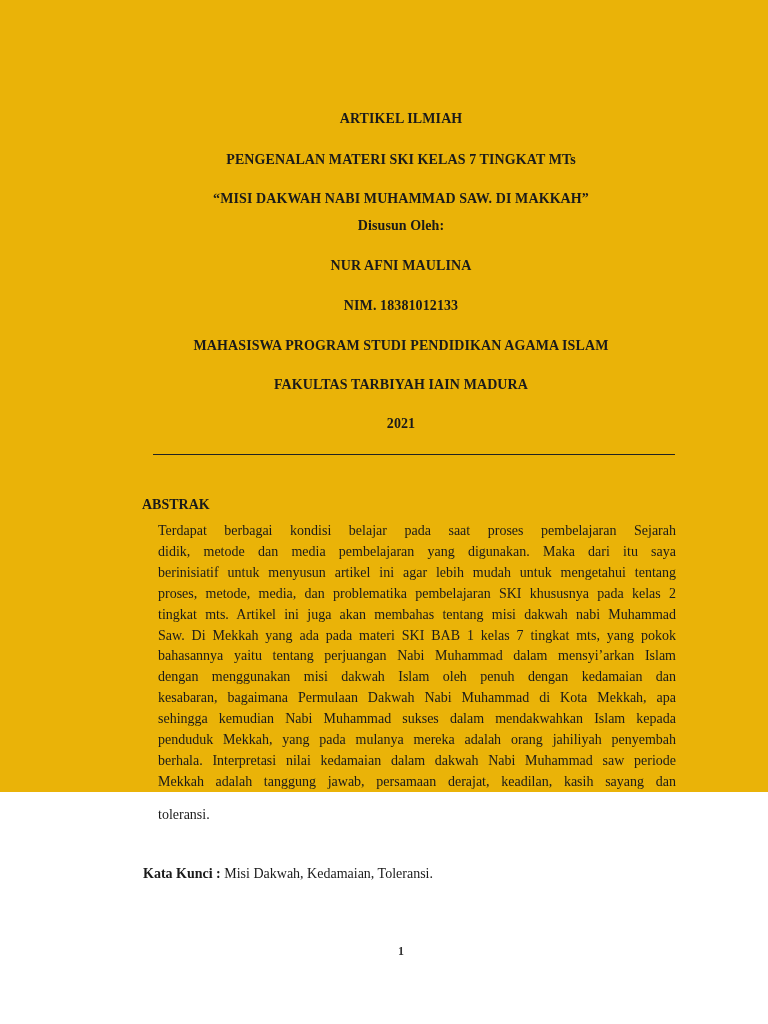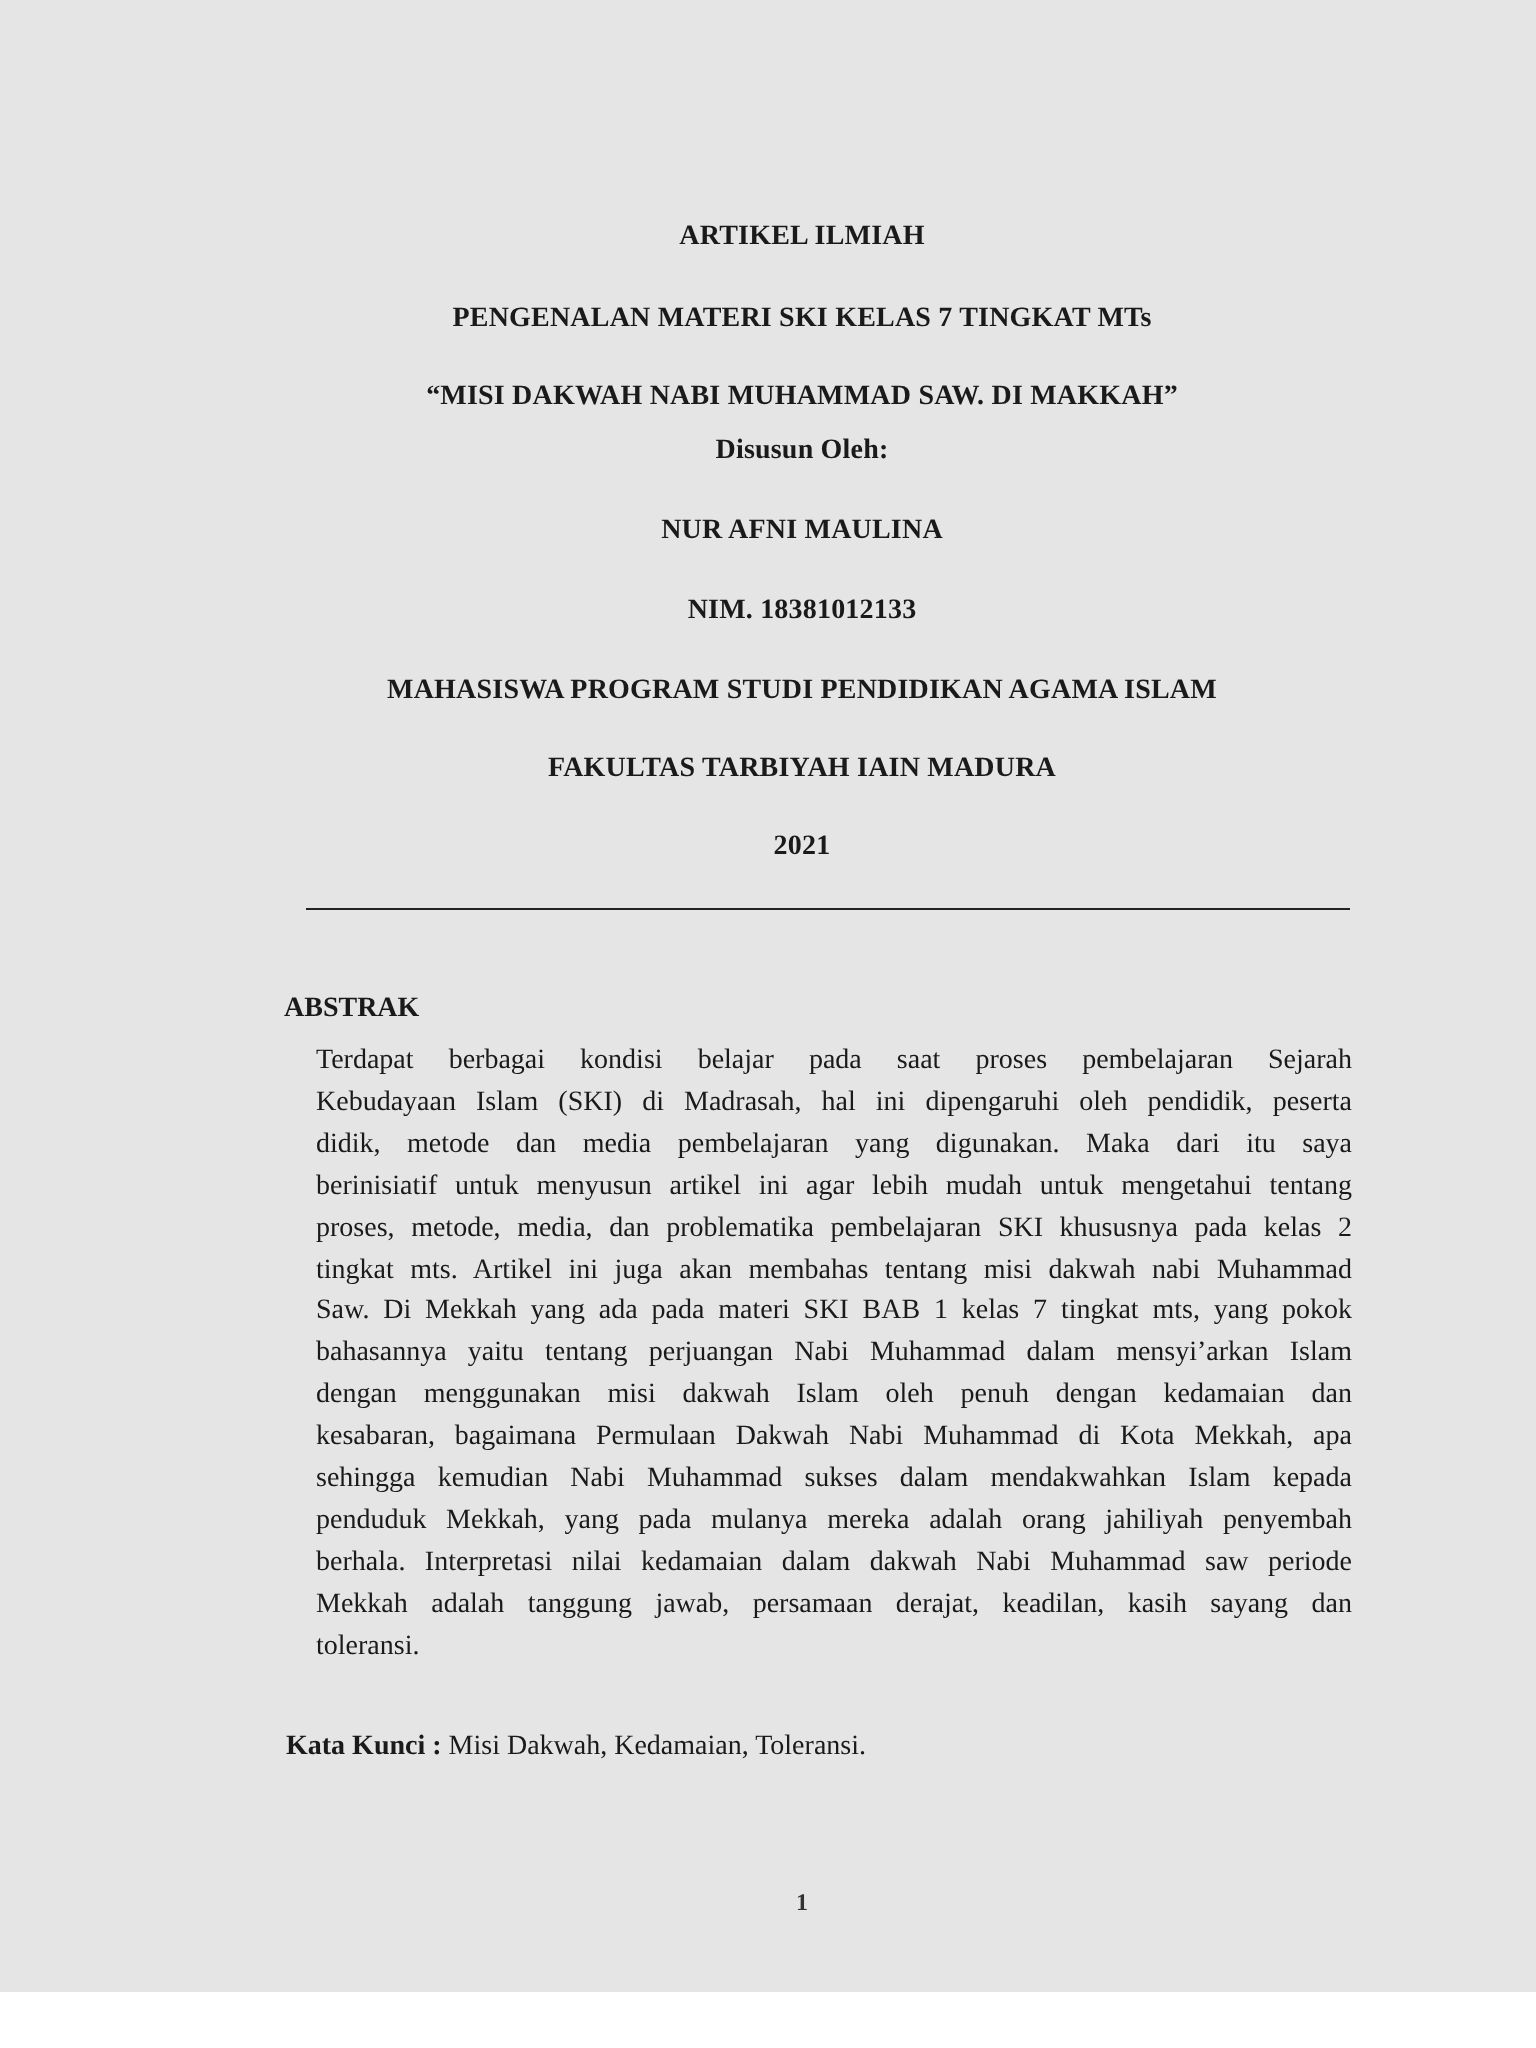--- a/index.html
+++ b/index.html
@@ -13,22 +13,22 @@
       position: relative;
       overflow: hidden;
       font-family: "Liberation Serif", "DejaVu Serif", serif;
       color: #1a1a1a;
     }
     .page {
       position: absolute;
       left: 0;
       top: 0;
       width: 768px;
-      height: 996px;
-      background: #e5e5e5;
+      height: 792px;
+      background: #eab308;
     }
     .center-line {
       position: absolute;
       left: 0;
       width: 802px;
       text-align: center;
       font-weight: bold;
       font-size: 14px;
       line-height: 16px;
       white-space: nowrap;
@@ -61,20 +61,21 @@
       margin: 0;
     }
     .abstract-body .ln {
       display: block;
       text-align: justify;
       text-align-last: justify;
       white-space: nowrap;
     }
     .abstract-body .ln.last {
       text-align-last: left;
+      margin-top: 12px;
     }
     .keywords {
       position: absolute;
       left: 143px;
       top: 866px;
       font-size: 14px;
       line-height: 16px;
       white-space: nowrap;
     }
     .keywords .kw-label {
@@ -106,21 +107,20 @@
   <div class="center-line" style="top:338px;">MAHASISWA PROGRAM STUDI PENDIDIKAN AGAMA ISLAM</div>
   <div class="center-line" style="top:377px;">FAKULTAS TARBIYAH IAIN MADURA</div>
   <div class="center-line" style="top:416px;">2021</div>
 
   <div class="rule"></div>
 
   <div class="abstract-heading">ABSTRAK</div>
 
   <p class="abstract-body">
     <span class="ln">Terdapat  berbagai kondisi belajar pada saat proses pembelajaran Sejarah</span>
-    <span class="ln">Kebudayaan Islam (SKI) di Madrasah, hal ini dipengaruhi oleh pendidik, peserta</span>
     <span class="ln">didik, metode dan media pembelajaran yang digunakan. Maka dari itu saya</span>
     <span class="ln">berinisiatif untuk menyusun artikel ini agar lebih mudah untuk mengetahui tentang</span>
     <span class="ln">proses, metode, media, dan problematika pembelajaran SKI khususnya pada kelas 2</span>
     <span class="ln">tingkat mts. Artikel ini juga akan membahas tentang misi dakwah nabi Muhammad</span>
     <span class="ln">Saw. Di Mekkah yang ada pada materi SKI BAB 1 kelas 7 tingkat mts, yang pokok</span>
     <span class="ln">bahasannya yaitu tentang perjuangan Nabi Muhammad dalam mensyi’arkan Islam</span>
     <span class="ln">dengan menggunakan misi dakwah Islam oleh penuh dengan kedamaian dan</span>
     <span class="ln">kesabaran, bagaimana Permulaan Dakwah Nabi Muhammad di Kota Mekkah, apa</span>
     <span class="ln">sehingga kemudian Nabi Muhammad sukses dalam mendakwahkan Islam kepada</span>
     <span class="ln">penduduk Mekkah, yang pada mulanya mereka adalah orang jahiliyah penyembah</span>

